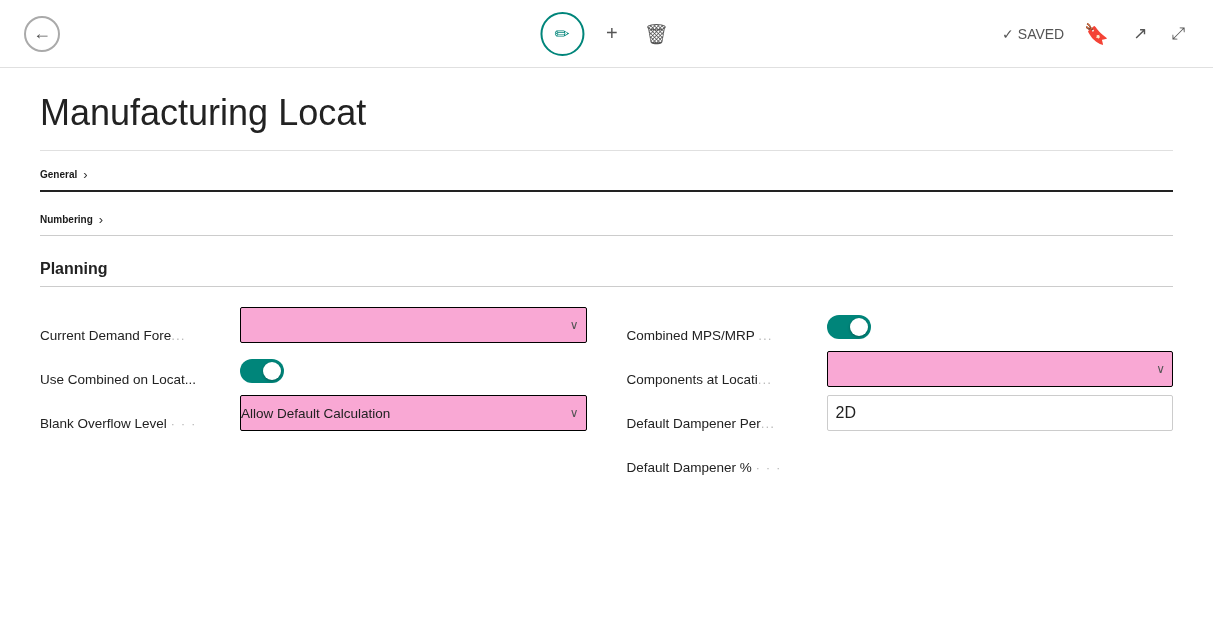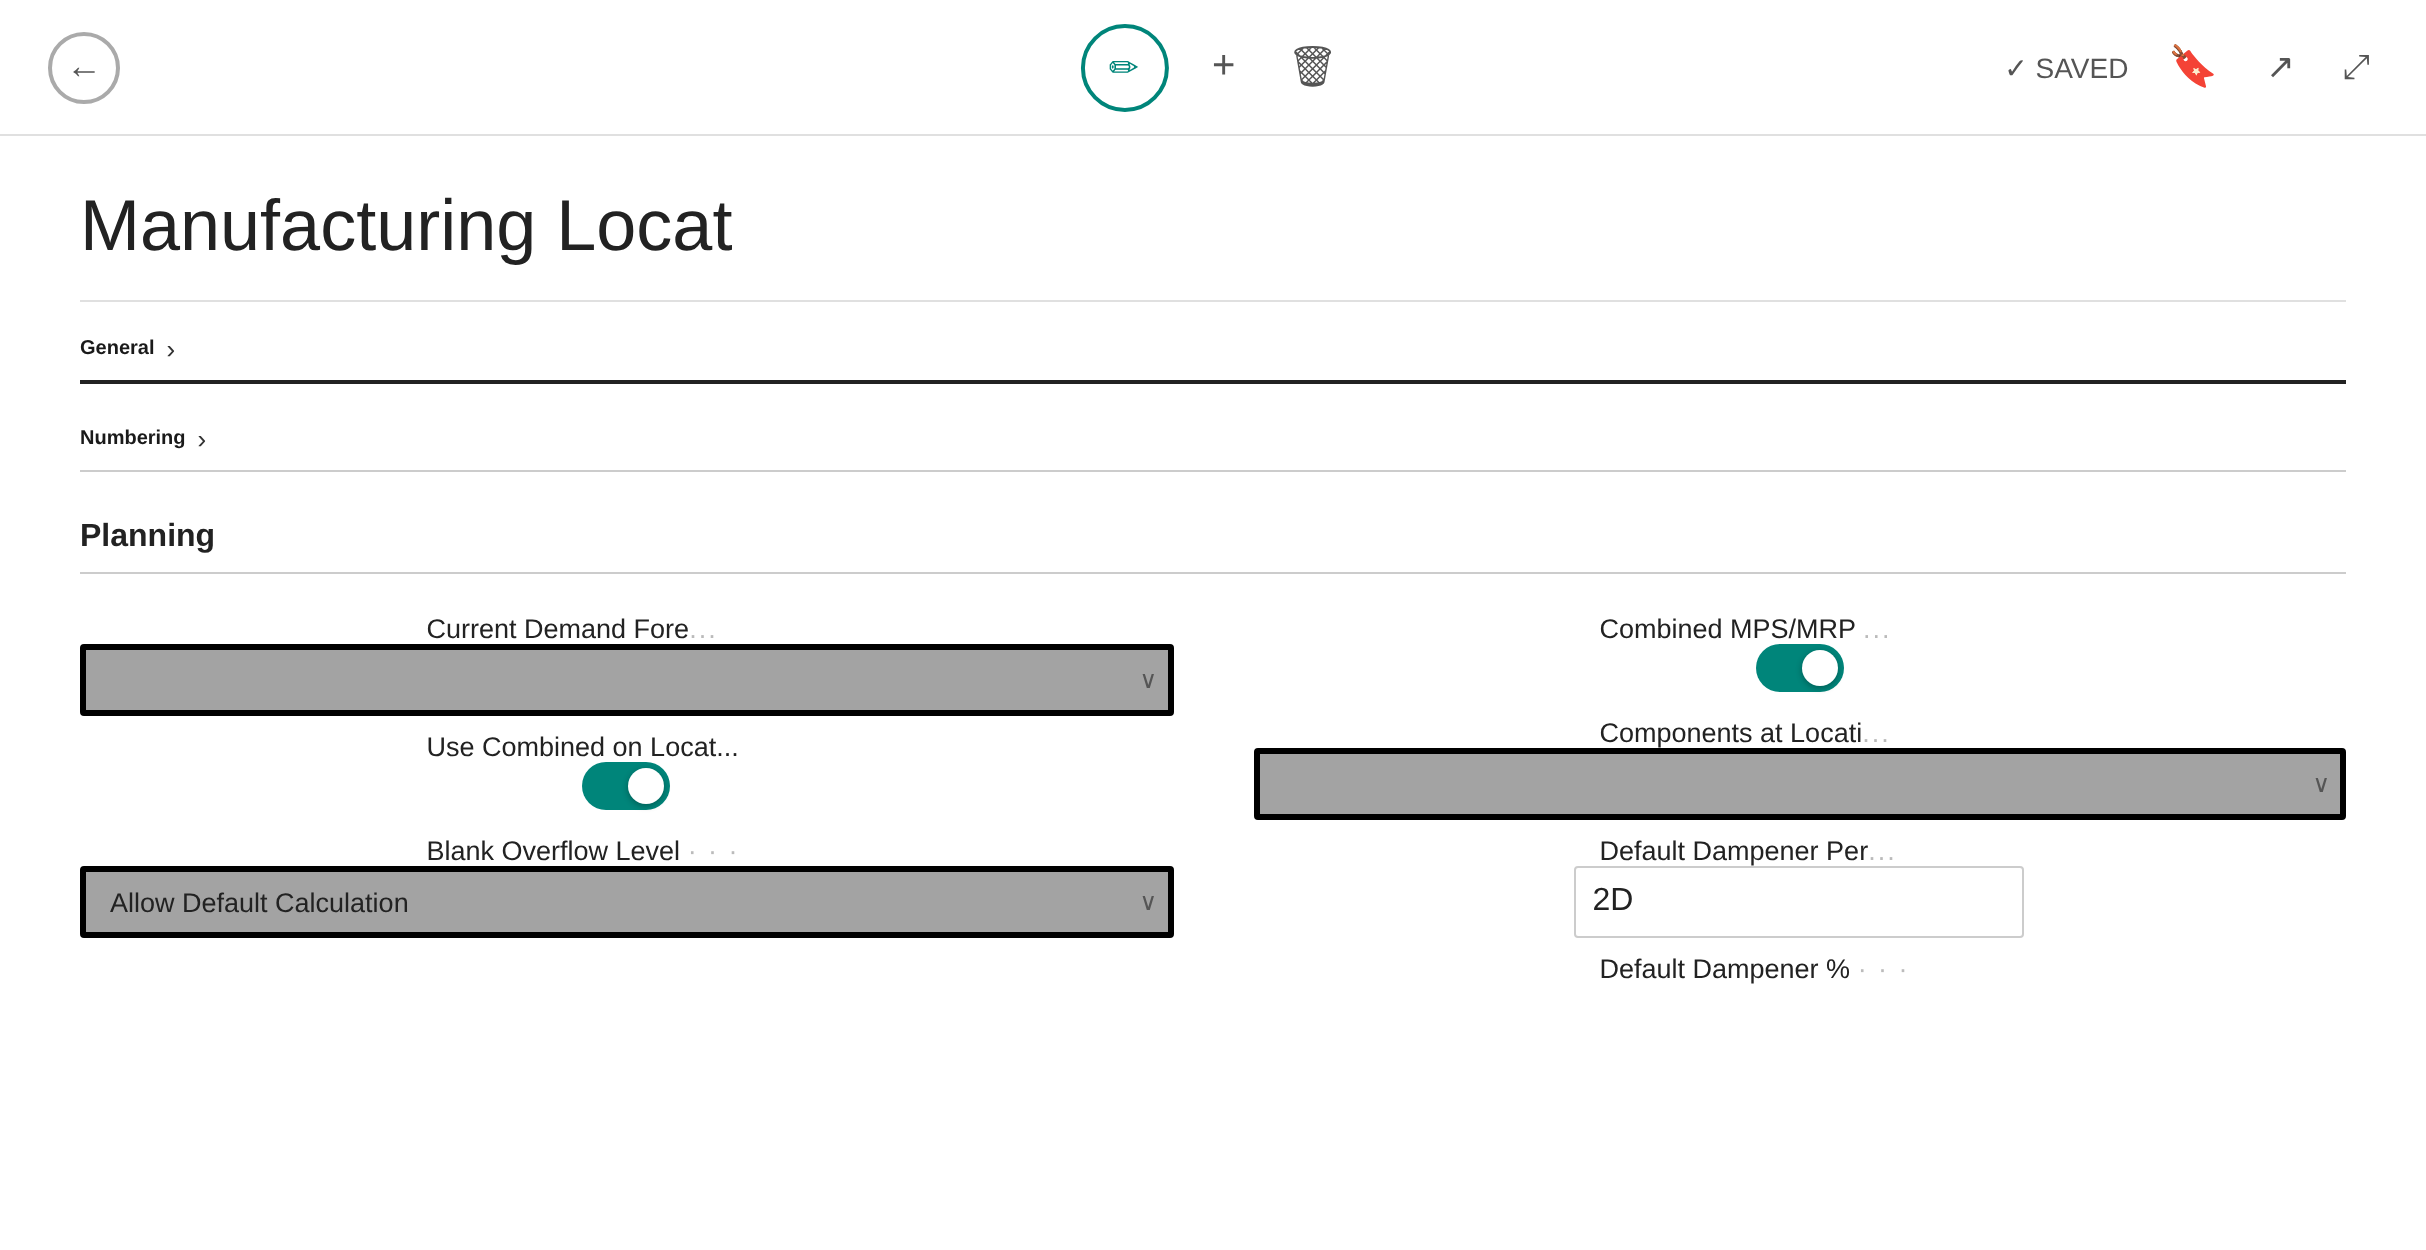--- a/index.html
+++ b/index.html
@@ -115,24 +115,23 @@
     
     .fields-grid {
       display: grid;
       grid-template-columns: 1fr 1fr;
       gap: 0;
       column-gap: 40px;
     }
 
     .field-row {
       display: flex;
-      align-items: center;
+      align-items: flex-end;
       min-height: 44px;
       padding: 4px 0;
-      flex-direction: column;
     }
     .field-label {
       min-width: 200px;
       max-width: 200px;
       font-size: 13.5px;
       color: #222;
       padding-right: 8px;
       white-space: nowrap;
       overflow: hidden;
       text-overflow: ellipsis;
@@ -145,26 +144,26 @@
     .field-control {
       flex: 1;
     }
     .select-wrapper {
       position: relative;
       width: 100%;
     }
     .select-wrapper select {
       width: 100%;
       height: 36px;
-      border: 3px solid #000000;
+      border: 1px solid #000000;
       border-radius: 2px;
-      padding: 0 30px 0 12px;
+      padding: 0 30px 0 0;
       font-size: 13.5px;
       appearance: none;
-      background: #a3a3a3;
+      background: #f9a8d4;
       cursor: pointer;
       color: #222;
     }
     .select-arrow {
       position: absolute;
       right: 8px;
       top: 50%;
       transform: translateY(-50%);
       pointer-events: none;
       font-size: 12px;

